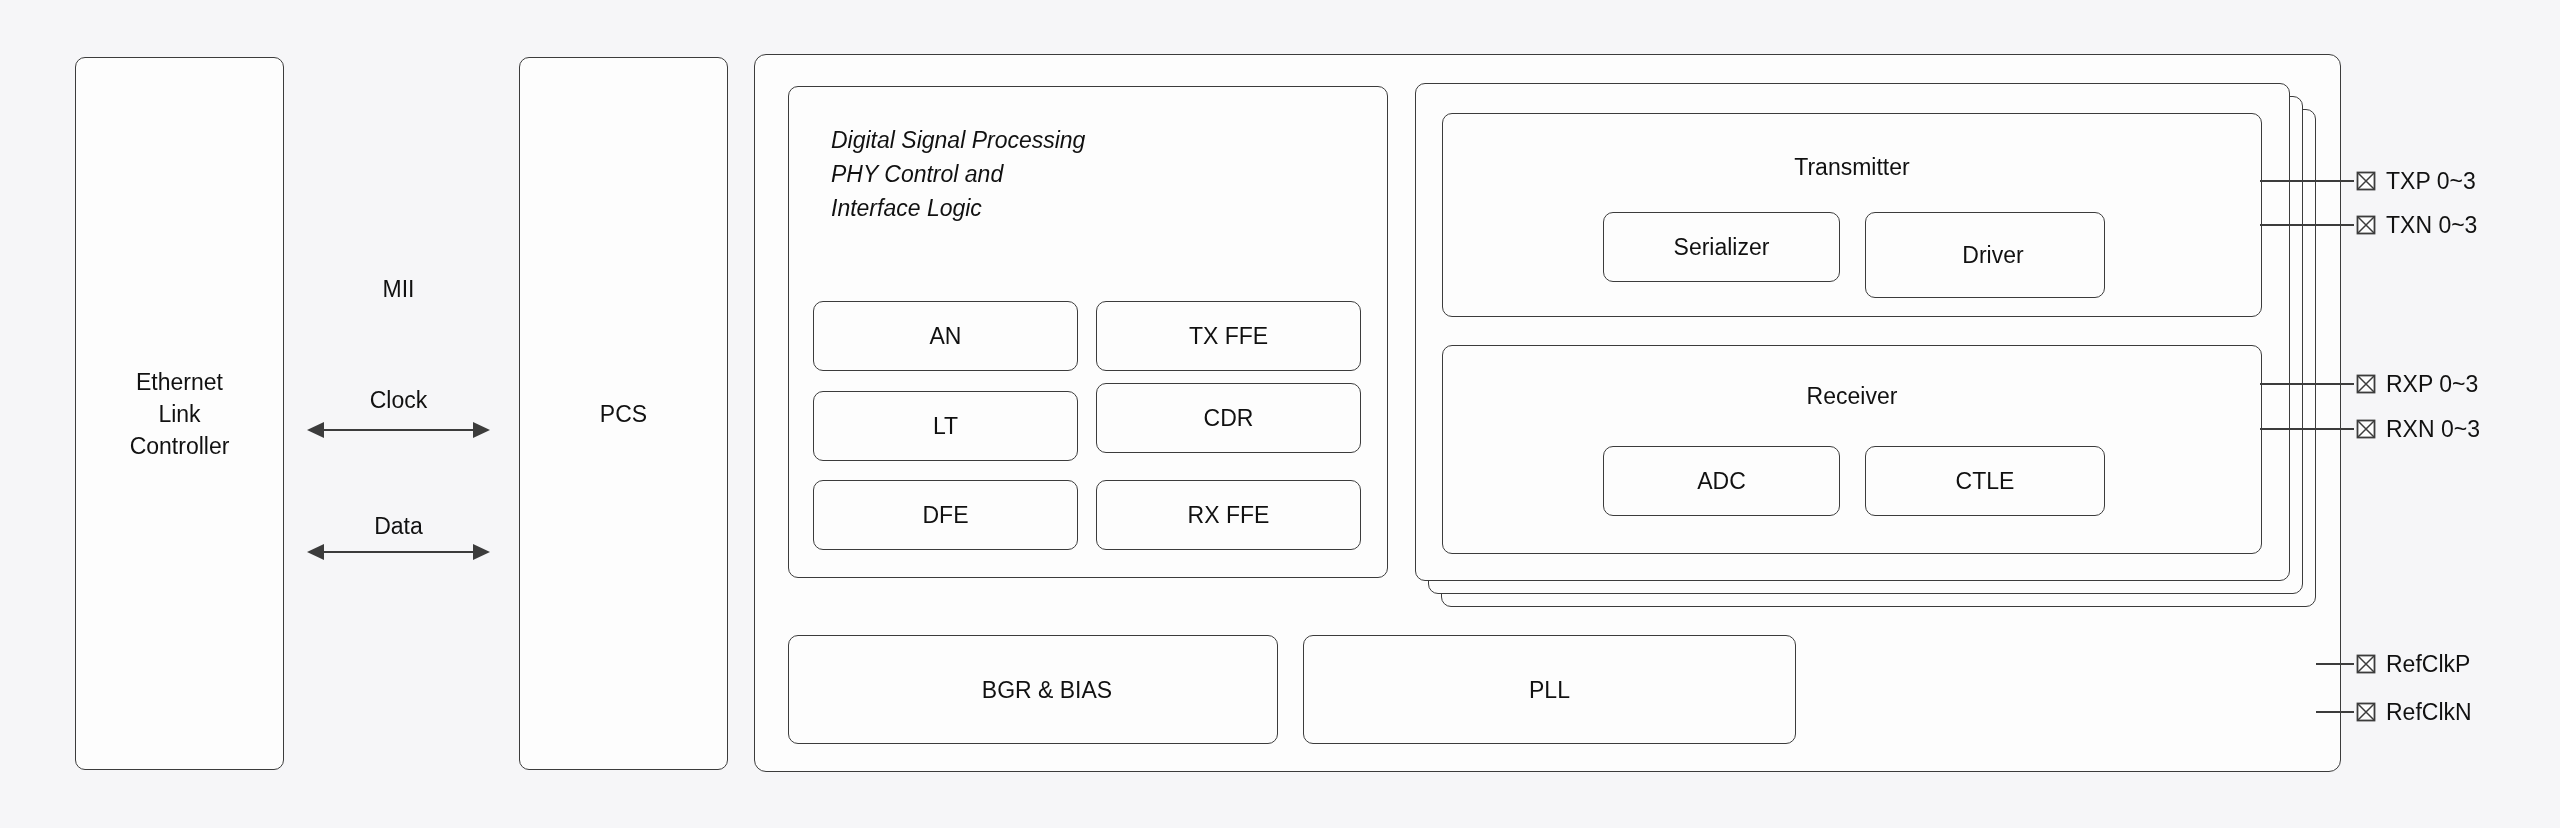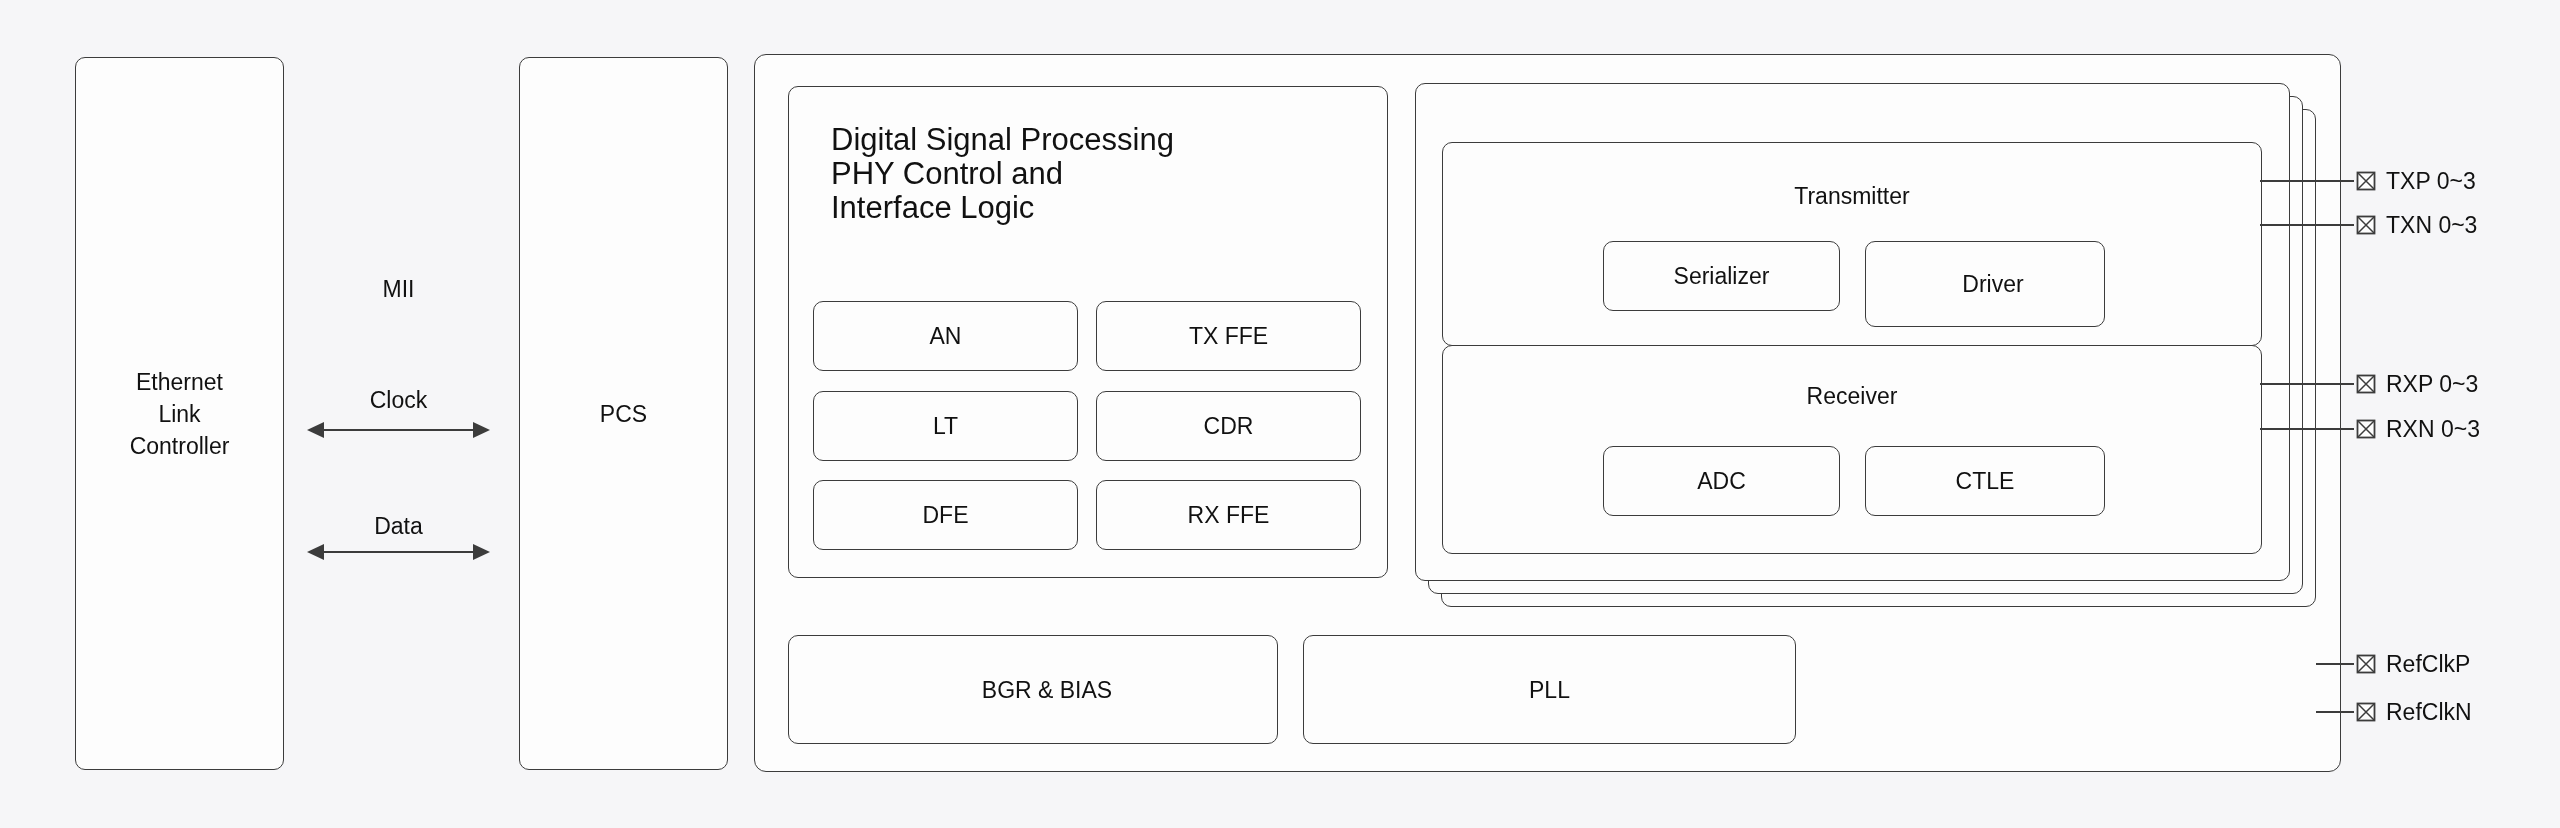--- a/index.html
+++ b/index.html
@@ -21,22 +21,22 @@
     font-size:23px;line-height:32px;color:var(--text);
     text-align:center;
   }
   .container{display:block;}
   .pre{white-space:pre-line;}
   .floating-label{
     position:absolute;font-size:23px;line-height:36px;color:var(--text);
     text-align:center;white-space:pre-line;
   }
   .title-label{
-    position:absolute;font-size:31px;line-height:34px;color:var(--text);
-    white-space:pre-line;text-align:left;
+    position:absolute;font-size:23px;line-height:34px;color:var(--text);
+    white-space:pre-line;text-align:left;font-style:italic;
   }
   .center-label{
     position:absolute;left:0;width:100%;text-align:center;
     font-size:23px;line-height:34px;color:var(--text);
   }
   .pin-row{
     position:absolute;display:flex;align-items:center;gap:10px;height:26px;
   }
   .pin-label{font-size:23px;line-height:26px;color:var(--text);white-space:nowrap;}
   .pad-icon{display:inline-flex;width:20px;height:20px;}
@@ -74,37 +74,37 @@
 
       <div class="box" style="left:24px;top:214px;width:265px;height:70px;">
         <span>AN</span>
       </div>
       <div class="box" style="left:307px;top:214px;width:265px;height:70px;">
         <span>TX FFE</span>
       </div>
       <div class="box" style="left:24px;top:304px;width:265px;height:70px;">
         <span>LT</span>
       </div>
-      <div class="box" style="left:307px;top:304px;width:265px;height:70px;">
+      <div class="box" style="left:307px;top:296px;width:265px;height:70px;">
         <span>CDR</span>
       </div>
       <div class="box" style="left:24px;top:393px;width:265px;height:70px;">
         <span>DFE</span>
       </div>
       <div class="box" style="left:307px;top:393px;width:265px;height:70px;">
         <span>RX FFE</span>
       </div>
     </div>
 
     <div class="stack-shadow" style="left:686px;top:54px;width:875px;height:498px;"></div>
     <div class="stack-shadow" style="left:673px;top:41px;width:875px;height:498px;"></div>
 
     <div class="box container" style="left:660px;top:28px;width:875px;height:498px;">
 
-      <div class="box container" style="left:26px;top:29px;width:820px;height:204px;margin-top:29px;">
+      <div class="box container" style="left:26px;top:29px;width:820px;height:204px;">
         <div class="center-label" style="top:36px;">Transmitter</div>
         <div class="box" style="left:160px;top:98px;width:237px;height:70px;">
           <span>Serializer</span>
         </div>
         <div class="box" style="left:422px;top:98px;width:240px;height:86px;padding-left:16px;">
           <span>Driver</span>
         </div>
       </div>
 
       <div class="box container" style="left:26px;top:261px;width:820px;height:209px;">

